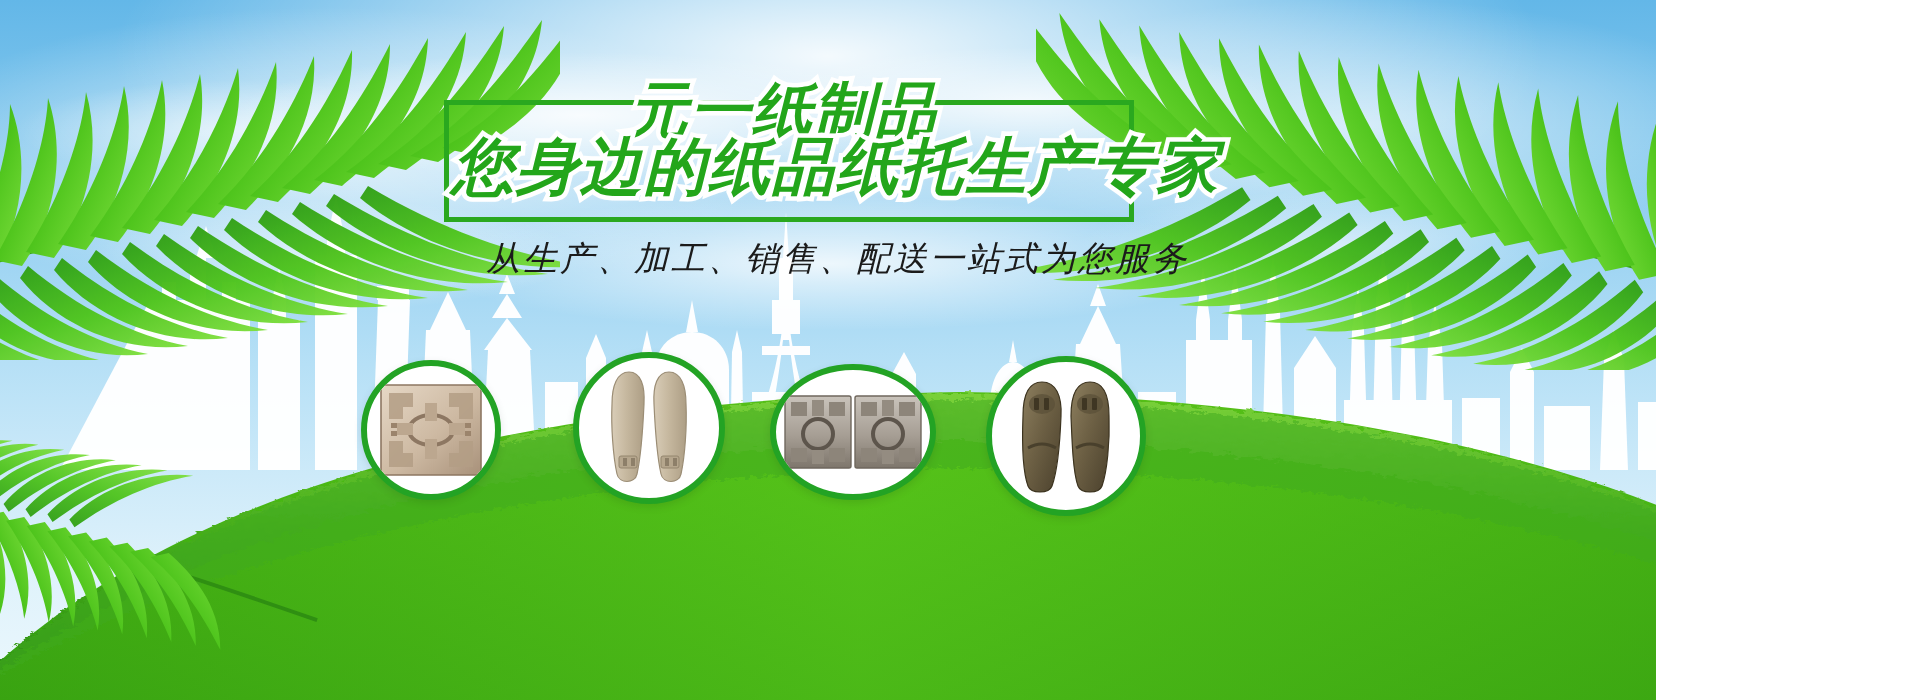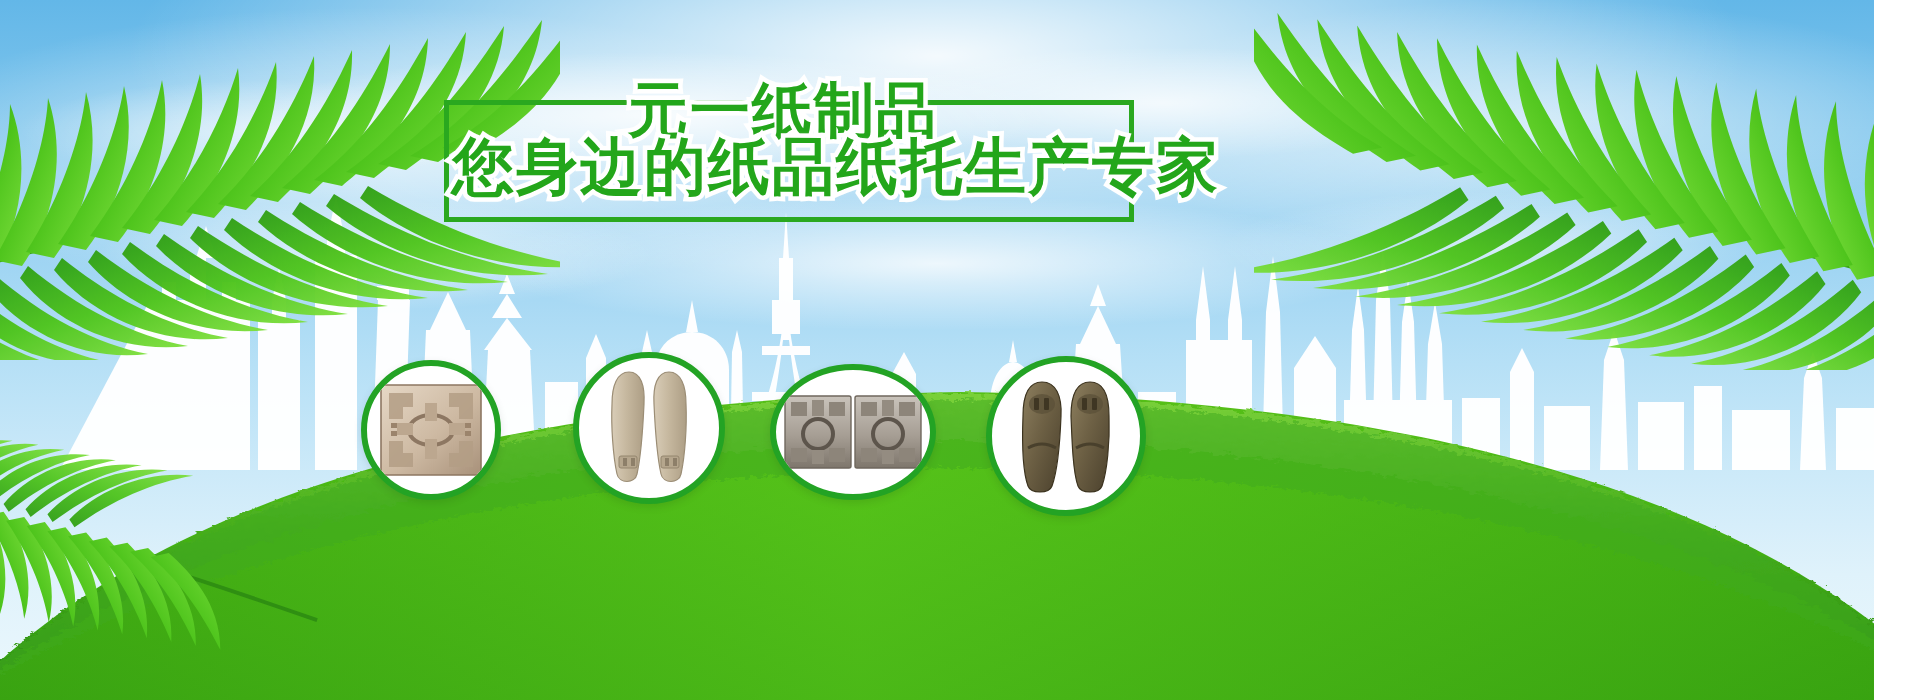--- a/index.html
+++ b/index.html
@@ -6,23 +6,24 @@
   * { box-sizing: border-box; margin: 0; padding: 0; }
   html, body {
     width: 1920px; height: 700px;
     overflow: hidden;
     background: #fff;
     font-family: "Liberation Sans", "DejaVu Sans", sans-serif;
   }
 
   #banner {
     position: relative;
-    width: 1874px;
+    width: 1656px;
     height: 700px;
     overflow: hidden;
+    font-style: italic;
   }
 
   
   .sky {
     position: absolute; inset: 0;
     background:
       radial-gradient(ellipse 60% 45% at 50% 8%, rgba(255,255,255,0.92) 0%, rgba(255,255,255,0.35) 45%, rgba(255,255,255,0) 72%),
       radial-gradient(ellipse 38% 30% at 20% 22%, rgba(255,255,255,0.70) 0%, rgba(255,255,255,0) 70%),
       radial-gradient(ellipse 34% 26% at 82% 18%, rgba(255,255,255,0.62) 0%, rgba(255,255,255,0) 70%),
       linear-gradient(180deg, #63b7e8 0%, #7cc4ec 16%, #9ad2f2 34%, #b6e0f6 52%, #cdeaf9 68%, #dff2fb 82%, #ecf8fd 100%);
@@ -402,20 +403,21 @@
         <path d="M224 274 C 282 316 346 344 408 354 C 336 362 262 334 216 286 Z"></path>
       </g>
     </g>
   </svg>
 
   <div class="headline-box"></div>
 
   <div class="head-line1">元一纸制品</div>
   <div class="head-line2">您身边的纸品纸托生产专家</div>
 
+  <div class="subtitle">从生产、加工、销售、配送一站式为您服务</div>
 
   <div class="circle c1">
     <svg class="thumb" width="104" height="94" viewBox="0 0 104 94">
       <defs>
         <linearGradient id="pulp1" x1="0" y1="0" x2="1" y2="1">
           <stop offset="0%" stop-color="#e6d8c6"></stop>
           <stop offset="55%" stop-color="#cdb9a2"></stop>
           <stop offset="100%" stop-color="#a8917a"></stop>
         </linearGradient>
       </defs>

